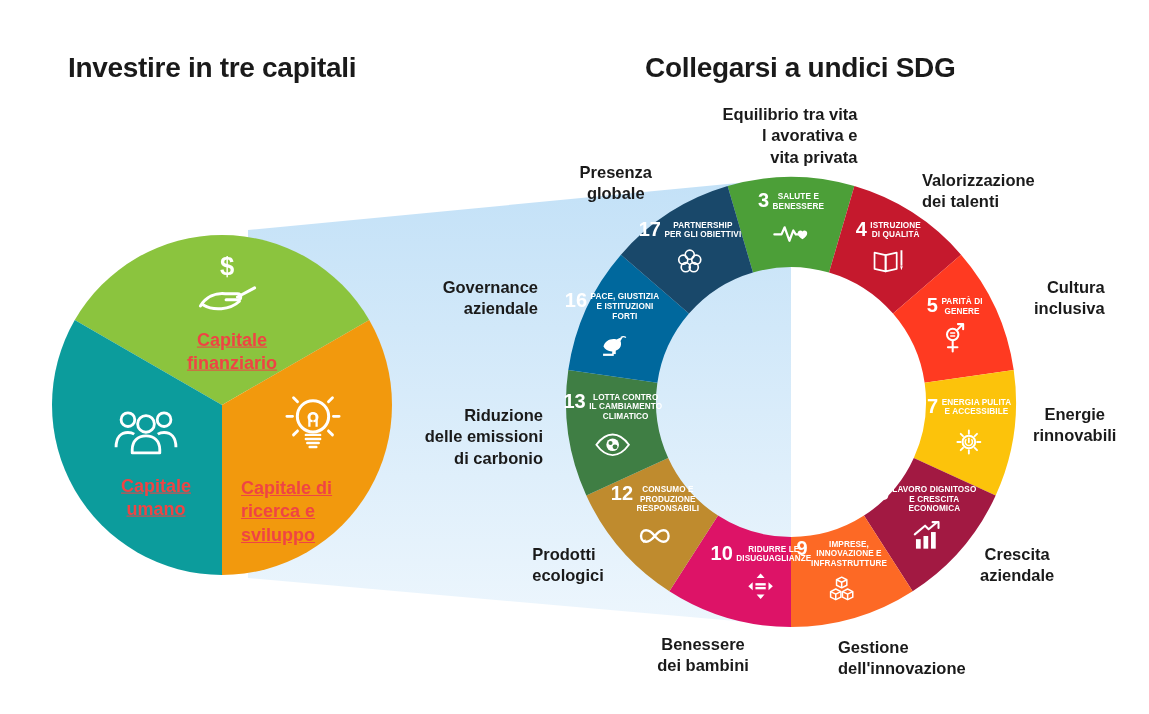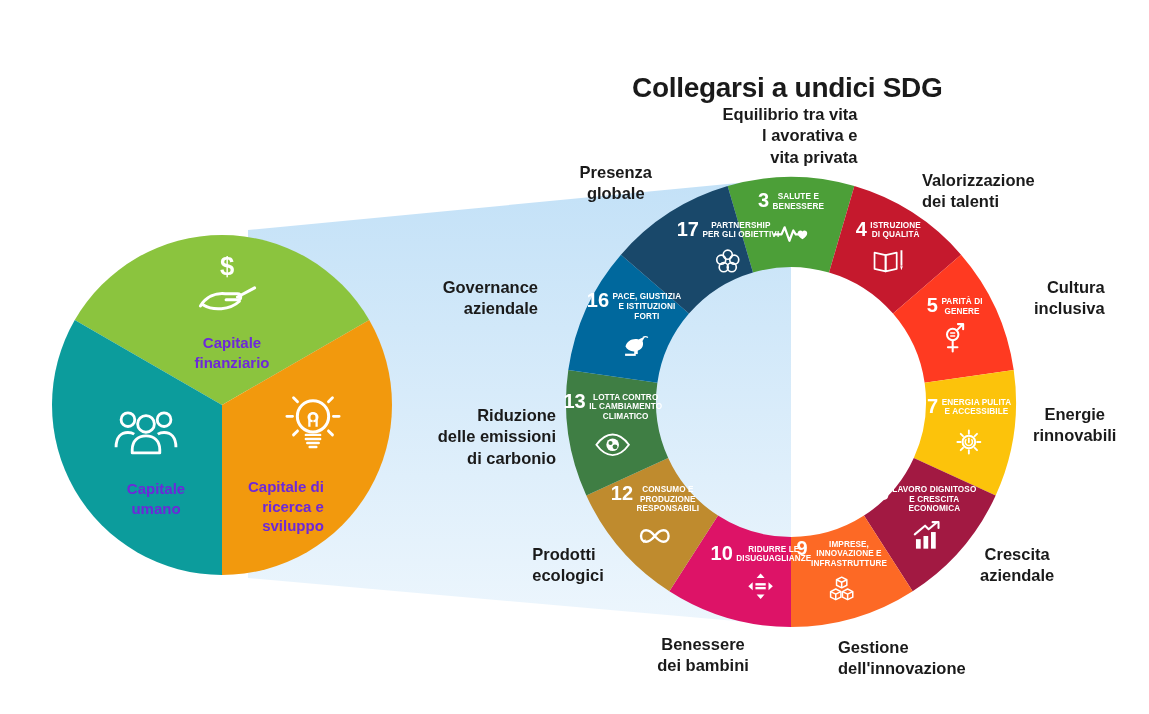--- a/index.html
+++ b/index.html
@@ -8,21 +8,21 @@
   svg.layer{position:absolute;left:0;top:0;}
   .title{position:absolute;font-size:28px;font-weight:800;letter-spacing:-0.3px;white-space:nowrap;color:#1a1a1a;}
   .outer-label{position:absolute;font-size:16.5px;font-weight:700;line-height:1.3;white-space:nowrap;color:#1a1a1a;}
   .seg-content{position:absolute;display:flex;flex-direction:column;align-items:center;gap:3px;
                transform:translate(-50%,-50%);color:#fff;}
   .seg-row{display:flex;align-items:flex-start;gap:3.5px;}
   .seg-num{font-size:20px;font-weight:800;line-height:0.85;}
   .seg-name{font-size:8.2px;font-weight:700;line-height:1.18;letter-spacing:0.1px;white-space:nowrap;text-align:center;}
   .seg-icon{width:38px;height:38px;}
   .seg-icon svg{width:100%;height:100%;display:block;}
-  .pie-label{position:absolute;color:#6d28d9;font-size:15px;font-weight:700;line-height:1.3;}
+  .pie-label{position:absolute;color:#ef4444;font-size:18px;font-weight:700;line-height:1.3;text-decoration:underline;}
   .pie-label.center{transform:translate(-50%,-50%);text-align:center;}
   .pie-icon{position:absolute;width:76px;height:76px;transform:translate(-50%,-50%);}
   .pie-icon svg{width:100%;height:100%;display:block;}
 </style>
 </head>
 <body>
 
 <div class="stage">
   <svg class="layer" id="chart-svg" width="1149" height="714">
     <defs>
@@ -45,42 +45,43 @@
         <path d="M995.67 495.47 A225 225 0 0 1 912.64 591.28 L863.99 515.57 A135 135 0 0 0 913.8 458.08 Z" fill="#A21942"></path>
         <path d="M912.64 591.28 A225 225 0 0 1 791 627 L791 537 A135 135 0 0 0 863.99 515.57 Z" fill="#FD6925"></path>
         <path d="M791 627 A225 225 0 0 1 669.36 591.28 L718.01 515.57 A135 135 0 0 0 791 537 Z" fill="#DD1367"></path>
         <path d="M669.36 591.28 A225 225 0 0 1 586.33 495.47 L668.2 458.08 A135 135 0 0 0 718.01 515.57 Z" fill="#BF8B2E"></path>
         <path d="M586.33 495.47 A225 225 0 0 1 568.29 369.98 L657.37 382.79 A135 135 0 0 0 668.2 458.08 Z" fill="#3F7E44"></path>
         <path d="M568.29 369.98 A225 225 0 0 1 620.96 254.66 L688.97 313.59 A135 135 0 0 0 657.37 382.79 Z" fill="#00689D"></path>
         <path d="M620.96 254.66 A225 225 0 0 1 727.61 186.11 L752.97 272.47 A135 135 0 0 0 688.97 313.59 Z" fill="#19486A"></path>
       </g>
   </svg>
 
-  <div class="title" id="right-title" style="left:632px;top:52px;margin-top:20px;">Collegarsi a undici SDG</div>
+  <div class="title" id="left-title" style="left:68px;top:52px;">Investire in tre capitali</div>
+  <div class="title" id="right-title" style="left:645px;top:52px;">Collegarsi a undici SDG</div>
 
   <div id="overlays">
       <div class="pie-icon" style="left:228px;top:287px">
         <svg viewBox="0 0 80 80">
           <text x="39" y="27" font-size="27" font-weight="bold" fill="#fff" text-anchor="middle" font-family="'Liberation Sans',sans-serif">$</text>
           <path d="M11 60c6-10 16-14 26-13h13c4.5 0 4.5 6.5 0 6.5H38" fill="none" stroke="#fff" stroke-width="3.2" stroke-linecap="round" stroke-linejoin="round"></path>
           <path d="M50 50.5 68 41" stroke="#fff" stroke-width="3.2" stroke-linecap="round"></path>
           <path d="M14 59c10 6 28 5.5 38-4" fill="none" stroke="#fff" stroke-width="3.2" stroke-linecap="round"></path>
         </svg>
       </div>
       <div class="pie-label center" style="left:232px;top:352px">Capitale<br>finanziario</div>
       <div class="pie-icon" style="left:313px;top:423px">
         <svg viewBox="0 0 80 80">
           <circle cx="40" cy="33" r="16.5" fill="none" stroke="#fff" stroke-width="3.2"></circle>
           <path d="M36.2 44V33.8a4.2 4.2 0 1 1 4.2 4.2" fill="none" stroke="#fff" stroke-width="2.4"></path>
           <path d="M43.8 44V33.8a4.2 4.2 0 1 0-4.2 4.2" fill="none" stroke="#fff" stroke-width="2.4"></path>
           <path d="M32.5 52.5h15M32.5 56.8h15M34 61h12M36.5 65.2h7" stroke="#fff" stroke-width="2.6" stroke-linecap="round"></path>
           <path d="M12.5 33h6M61.5 33h6M19.5 13.5l4.2 4.2M60.5 13.5l-4.2 4.2M19.5 52.5l4.2-4.2M60.5 52.5l-4.2-4.2" stroke="#fff" stroke-width="3" stroke-linecap="round"></path>
         </svg>
       </div>
-      <div class="pie-label" style="left:248px;top:477px;text-align:right">Capitale di<br>ricerca e<br>sviluppo</div>
+      <div class="pie-label" style="left:241px;top:477px;text-align:left">Capitale di<br>ricerca e<br>sviluppo</div>
       <div class="pie-icon" style="left:146px;top:432px">
         <svg viewBox="0 0 80 80">
           <g fill="none" stroke="#fff" stroke-width="3">
             <circle cx="21" cy="27" r="7.2"></circle>
             <circle cx="59" cy="27" r="7.2"></circle>
             <circle cx="40" cy="31.5" r="8.8"></circle>
             <path d="M8.5 56c0-10 5-15.5 12.5-15.5 2.6 0 4.8.6 6.6 1.8"></path>
             <path d="M71.5 56c0-10-5-15.5-12.5-15.5-2.6 0-4.8.6-6.6 1.8"></path>
             <path d="M25.5 62v-3.5c0-9 6-14.5 14.5-14.5S54.5 49.5 54.5 58.5V62z" stroke-linejoin="round"></path>
           </g>
@@ -219,37 +220,37 @@
        </div>
        <span class="seg-icon">
           <svg viewBox="0 0 48 48">
             <path d="M3.5 25Q13 12 24 12q11 0 20.5 13Q35 38 24 38q-11 0-20.5-13z" fill="none" stroke="#fff" stroke-width="2.4"></path>
             <circle cx="24" cy="25" r="8" fill="#fff"></circle>
             <circle cx="21.3" cy="22.8" r="2.6" fill="#3F7E44"></circle>
             <circle cx="27" cy="27.6" r="3.1" fill="#3F7E44"></circle>
           </svg>
         </span>
      </div>
-      <div class="outer-label" style="right:593px;top:405px;text-align:right">Riduzione<br>delle emissioni<br>di carbonio</div>
-      <div class="seg-content" style="left:634px;top:327.23px">
+      <div class="outer-label" style="right:606px;top:405px;text-align:right">Riduzione<br>delle emissioni<br>di carbonio</div>
+      <div class="seg-content" style="left:612px;top:327.23px">
        <div class="seg-row">
          <span class="seg-num">16</span>
          <span class="seg-name">PACE, GIUSTIZIA<br>E ISTITUZIONI<br>FORTI</span>
        </div>
        <span class="seg-icon">
           <svg viewBox="0 0 48 48">
             <path d="M13.5 28.5C15.5 21 23 17.5 30 19.5L38.5 15.5 35 21.5C37.5 27.5 33.5 33.5 26 34.5 20.5 35.2 15.5 33 13.5 28.5z" fill="#fff"></path>
             <path d="M36 16.5c2-.8 4-.8 5.5.3" stroke="#fff" stroke-width="1.4" fill="none" stroke-linecap="round"></path>
             <rect x="24.5" y="31.5" width="4.5" height="6.5" fill="#fff"></rect>
             <rect x="13" y="37.5" width="13.5" height="2.8" fill="#fff"></rect>
           </svg>
         </span>
      </div>
       <div class="outer-label" style="right:611px;top:277px;text-align:right">Governance<br>aziendale</div>
-      <div class="seg-content" style="left:728px;top:250.57px">
+      <div class="seg-content" style="left:690px;top:250.57px">
        <div class="seg-row">
          <span class="seg-num">17</span>
          <span class="seg-name">PARTNERSHIP<br>PER GLI OBIETTIVI</span>
        </div>
        <span class="seg-icon">
           <svg viewBox="0 0 48 48">
             <g fill="none" stroke="#fff" stroke-width="2.1">
               <circle cx="24" cy="15" r="5.7"></circle>
               <circle cx="15.8" cy="21.3" r="5.7"></circle>
               <circle cx="32.2" cy="21.3" r="5.7"></circle>

